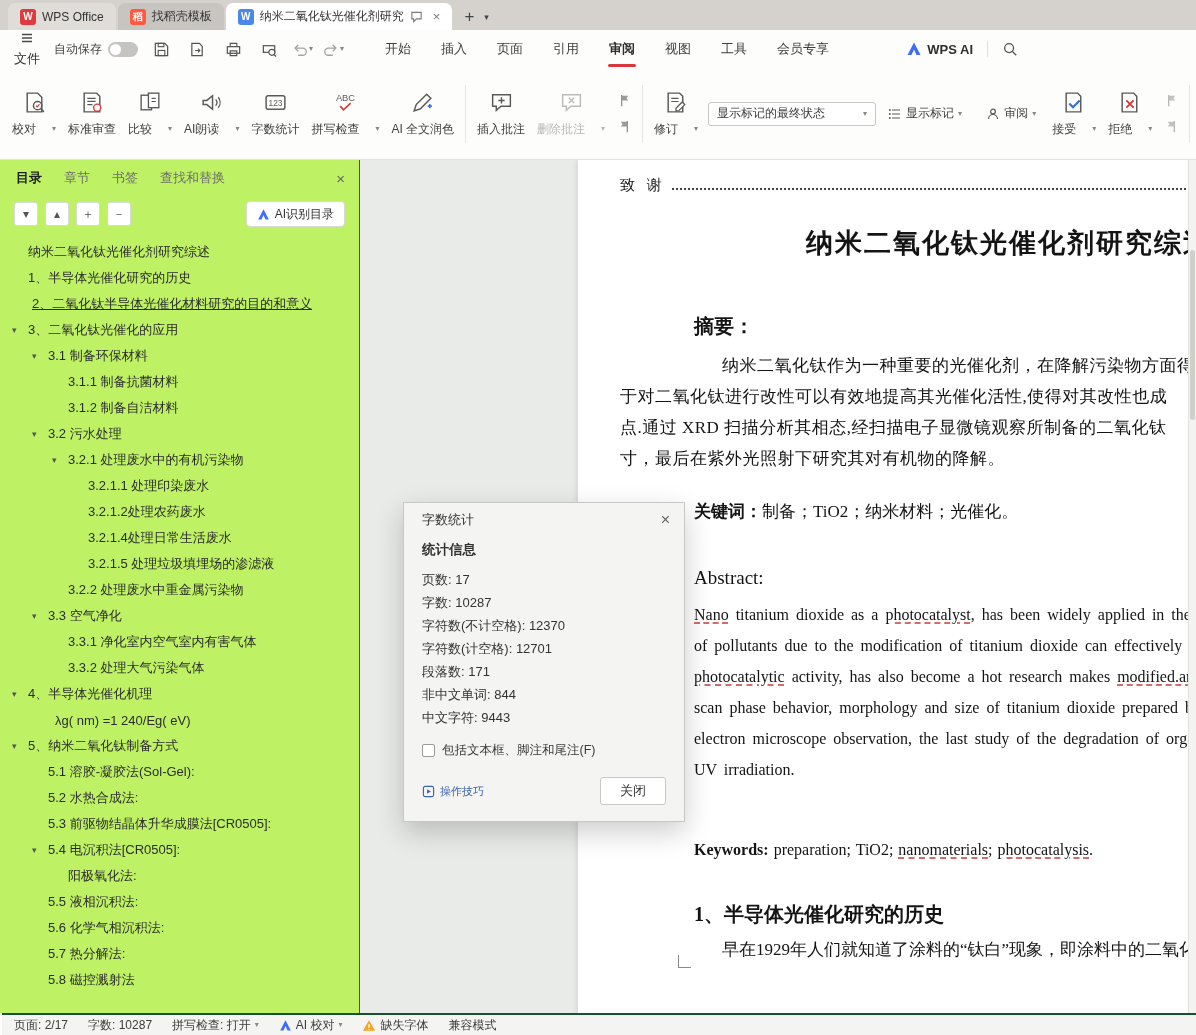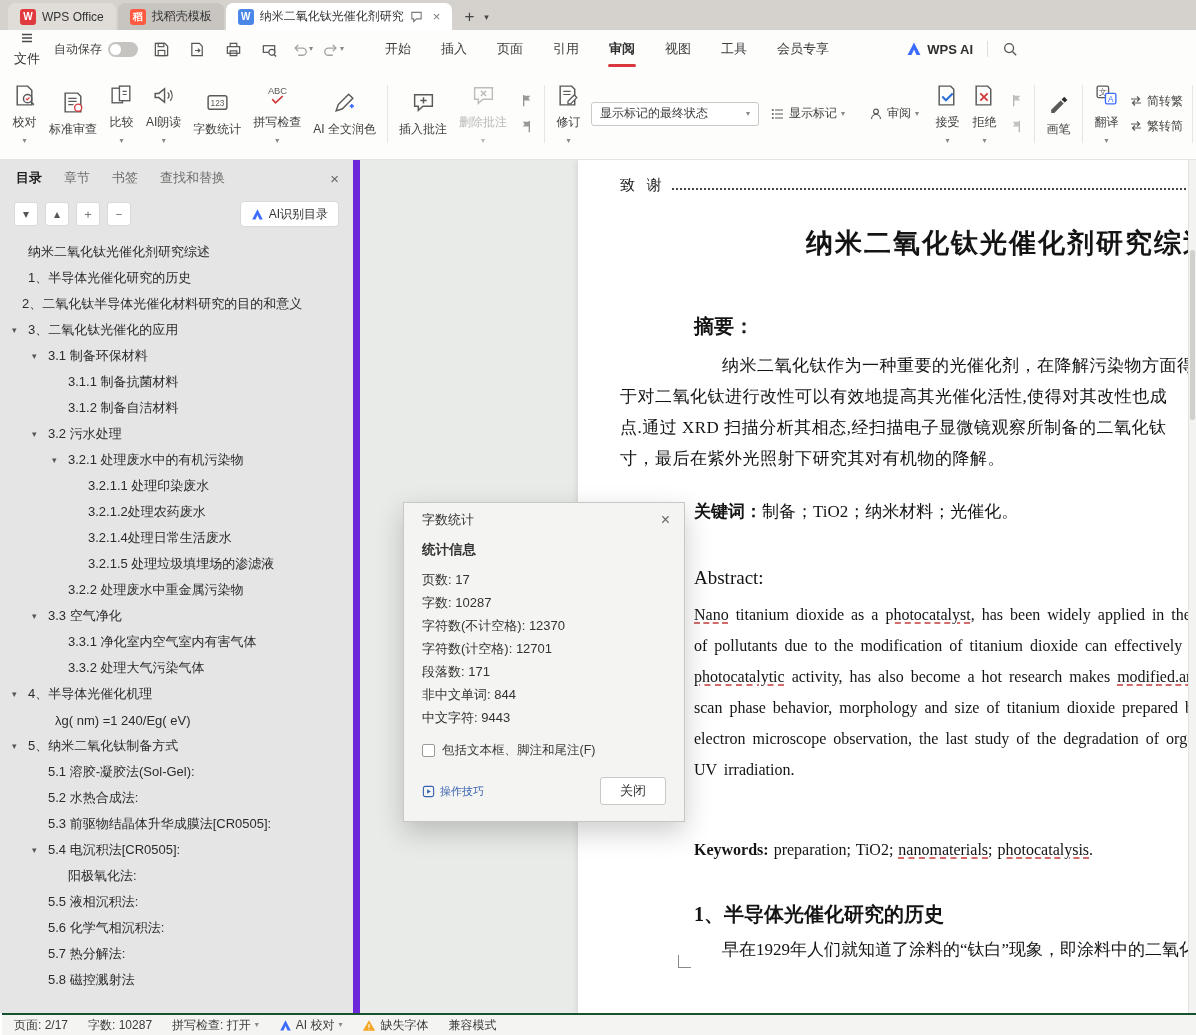--- a/index.html
+++ b/index.html
@@ -37,35 +37,35 @@
                         background:#d8383d; border-radius:2px; }
   .mb-right { margin-left:auto; display:flex; align-items:center; gap:14px; margin-right:168px; }
   .wpsai { display:flex; align-items:center; gap:5px; font-weight:bold; color:#2f2f2f; }
 
   
   .ribbon { height:92px; background:#fdfdfc; border-bottom:1px solid #e3e3e0; display:flex; align-items:center;
             padding:0 6px; overflow:hidden; white-space:nowrap; }
   .rbtn { display:flex; flex-direction:column; align-items:center; justify-content:center; gap:6px;
           padding:0 6px; height:78px; border-radius:4px; flex:none;text-align:right; }
   .rbtn.disabled .rlbl, .rbtn.disabled .cr { color:#b8b8b6; }
-  .rlbl { display:flex; align-items:center; gap:6px; font-size:12px; color:#404040;flex-direction:column; }
+  .rlbl { display:flex; align-items:center; gap:16px; font-size:12px; color:#404040; }
   .rsep { width:1px; height:58px; background:#e6e6e3; margin:0 5px; flex:none; }
   .rcol { display:flex; flex-direction:row; gap:6px; justify-content:center; flex:none; margin:0 4px; }
   .combo { width:168px; height:24px; border:1px solid #c9c9c6; border-radius:3px; background:#fff;
            display:flex; align-items:center; justify-content:space-between; padding:0 8px; font-size:12px; color:#3c3c3c; }
   .combo-row { display:flex; gap:12px; }
   .minibtn { display:flex; align-items:center; gap:4px; font-size:12px; color:#3f3f3f; padding:3px 6px; border-radius:3px; }
   .flagcol { display:flex; flex-direction:column; gap:8px; margin:0 3px; flex:none; }
   .flagbtn { width:20px; height:18px; display:flex; align-items:center; justify-content:center; }
   .convcol { display:flex; flex-direction:column; gap:8px; margin:0 4px; flex:none; }
   .convbtn { display:flex; align-items:center; gap:4px; font-size:12px; color:#3f3f3f; }
 
   
   .content { display:flex; height:853px; }
-  .sidebar { width:360px; flex:none; background:#e5e5e5; border-right:7px solid #6d28d9; display:flex; flex-direction:column; }
+  .sidebar { width:360px; flex:none; background:#bef264; border-right:1px solid #6d28d9; display:flex; flex-direction:column; }
   .side-tabs { height:36px; display:flex; align-items:center; gap:22px; padding:0 16px; font-size:13px; color:#6d6d6b; position:relative; }
   .side-tab.active { color:#1f1f1f; font-weight:bold; }
   .side-close { position:absolute; right:14px; color:#666; font-size:15px; }
   .side-nav { display:flex; align-items:center; gap:7px; padding:5px 14px 6px; }
   .nbtn { width:24px; height:24px; border:1px solid #d9d9d6; border-radius:3px; background:#fff;
           display:flex; align-items:center; justify-content:center; color:#555; font-size:12px; }
   .ai-toc-btn { margin-left:auto; height:26px; display:flex; align-items:center; gap:5px; border:1px solid #d9d9d6;
                 border-radius:4px; background:#fff; padding:0 10px; font-size:12px; color:#333; }
   .toc-list { flex:1; overflow:hidden; padding-top:6px; }
   .toc-row { height:26px; display:flex; align-items:center; font-size:13px; color:#2c2c2c; white-space:nowrap; }
@@ -493,21 +493,21 @@
     </div>
     <div class="toc-list">
         <div class="toc-row" style="padding-left: 12px;">
           <span class="toc-arrow"></span>
           <span class="toc-text">纳米二氧化钛光催化剂研究综述</span>
         </div>
         <div class="toc-row" style="padding-left: 12px;">
           <span class="toc-arrow"></span>
           <span class="toc-text">1、半导体光催化研究的历史</span>
         </div>
-        <div class="toc-row" style="padding-left: 6px;">
+        <div class="toc-row" style="padding-left: 16px; text-decoration: underline;">
           <span class="toc-arrow"></span>
           <span class="toc-text">2、二氧化钛半导体光催化材料研究的目的和意义</span>
         </div>
         <div class="toc-row" style="padding-left: 12px;">
           <span class="toc-arrow">▾</span>
           <span class="toc-text">3、二氧化钛光催化的应用</span>
         </div>
         <div class="toc-row" style="padding-left: 32px;">
           <span class="toc-arrow">▾</span>
           <span class="toc-text">3.1  制备环保材料</span>

